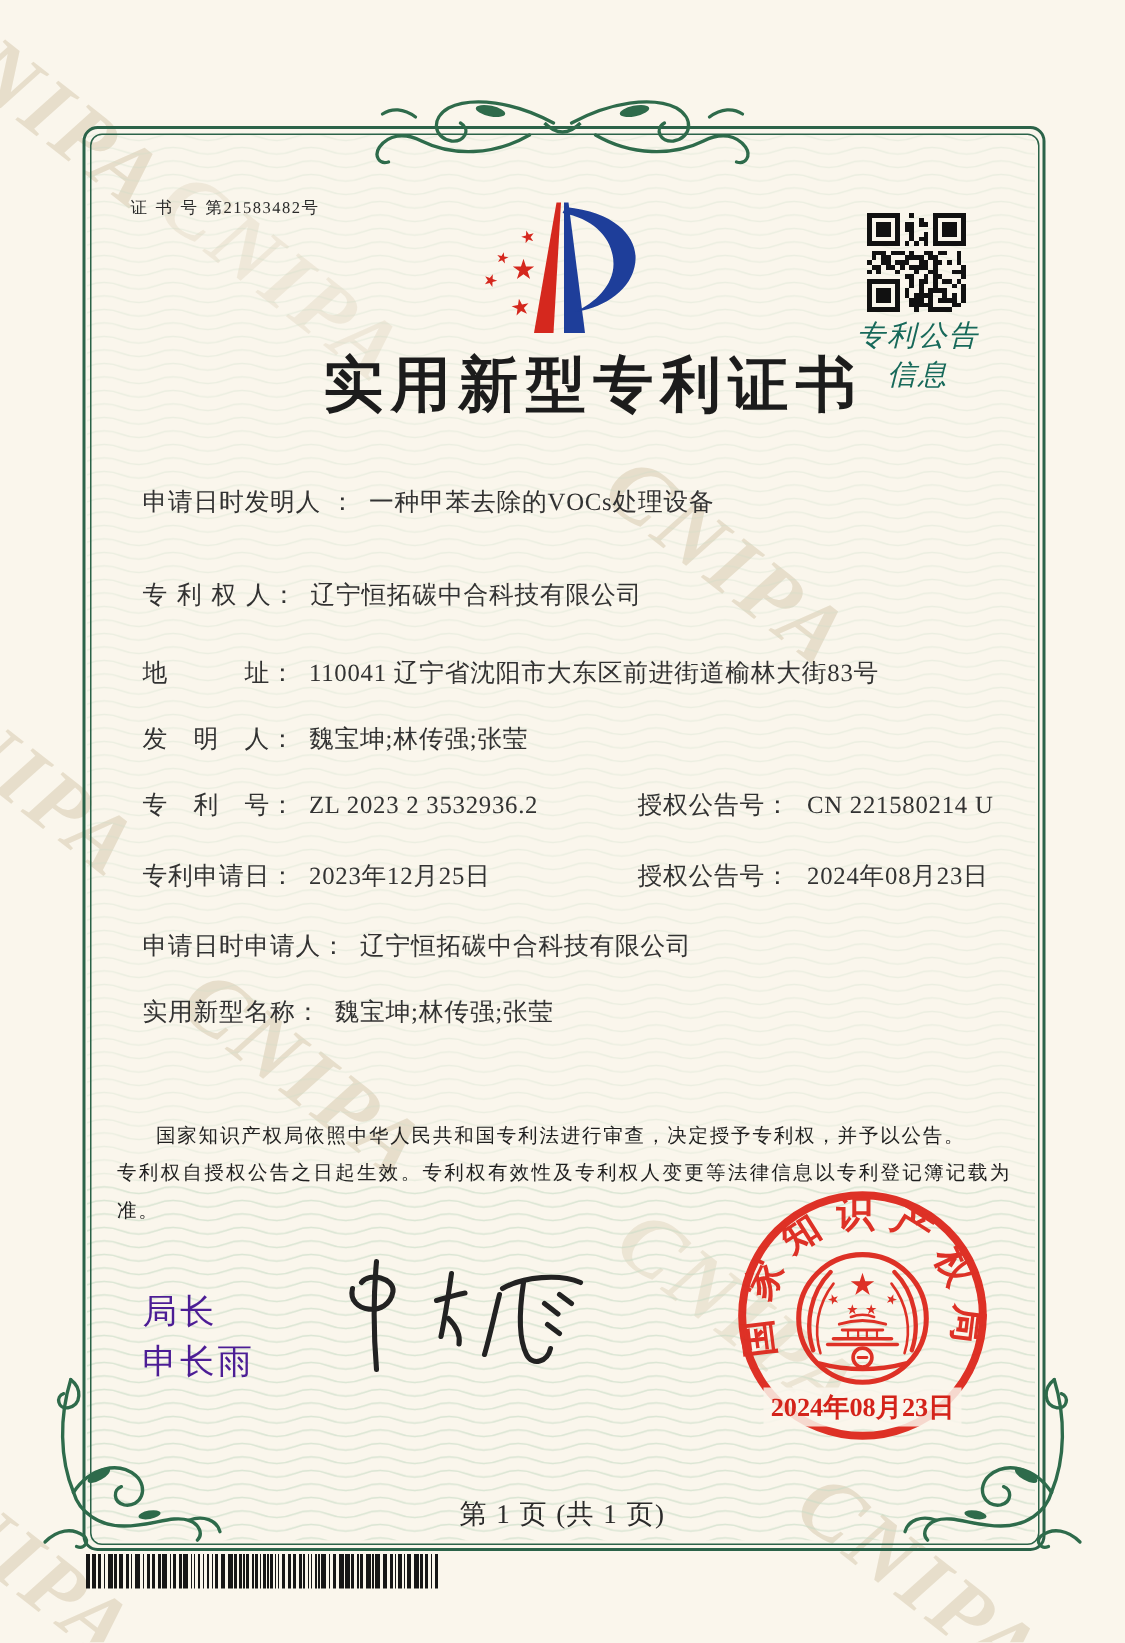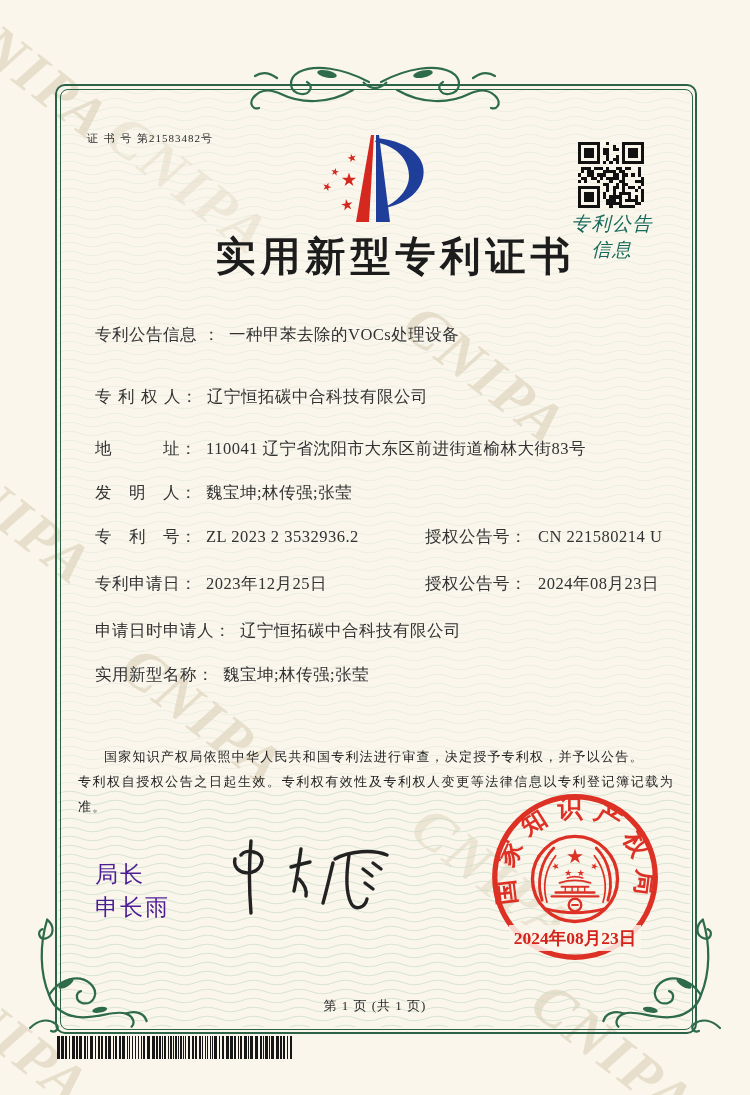--- a/index.html
+++ b/index.html
@@ -33,21 +33,21 @@
              letter-spacing:1.2px;line-height:25px;color:#1f1f1f;text-align:justify;}
   .statement .l1{text-indent:2em;}
   
   .signer{position:absolute;left:95px;font-size:23px;letter-spacing:2px;color:#4c1d95;
           font-family:"Liberation Sans","DejaVu Sans",sans-serif;font-weight:500;}
   
   .seal-date{position:absolute;left:509px;top:925px;width:132px;text-align:center;
              font-size:17.5px;font-weight:700;color:#d4231a;
              background:rgba(250,246,236,.85);padding:1px 0;}
   .footer{position:absolute;left:0;right:0;top:997px;text-align:center;
-          font-size:13px;letter-spacing:1px;color:#2a2a2a;}
+          font-size:18px;letter-spacing:1px;color:#2a2a2a;}
 </style>
 </head>
 <body>
 
 <div class="page">
 
   <svg width="0" height="0" style="position:absolute" aria-hidden="true">
     <defs>
       <path id="star10" d="M0,-10 L2.245,-3.09 L9.51,-3.09 L3.633,1.18 L5.878,8.09 L0,3.82 L-5.878,8.09 L-3.633,1.18 L-9.51,-3.09 L-2.245,-3.09 Z"></path>
       <g id="flourish" stroke="#2e6b4b" stroke-width="2.4" fill="none" stroke-linecap="round">
@@ -265,21 +265,21 @@
         <rect x="0" y="14" width="7" height="7"></rect>
         <rect x="1" y="15" width="5" height="5" fill="#faf6ec"></rect>
         <rect x="2" y="16" width="3" height="3"></rect>
       </g>
     </svg>
   <div class="qr-label">专利公告信息</div>
 
   <div class="title">实用新型专利证书</div>
 
   <div class="row" style="top:324px">
-    <span>专利公告信息 ：</span><span class="val">一种甲苯去除的VOCs处理设备</span>
+    <span>申请日时发明人 ：</span><span class="val">一种甲苯去除的VOCs处理设备</span>
   </div>
   <div class="row" style="top:386px">
     <span>专 利 权 人：</span><span class="val">辽宁恒拓碳中合科技有限公司</span>
   </div>
   <div class="row" style="top:438px">
     <span>地　　　址：</span><span class="val">110041 辽宁省沈阳市大东区前进街道榆林大街83号</span>
   </div>
   <div class="row" style="top:482px">
     <span>发　明　人：</span><span class="val">魏宝坤;林传强;张莹</span>
   </div>

